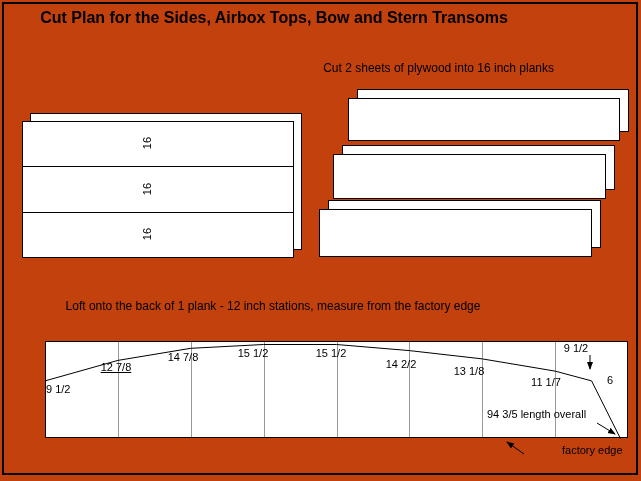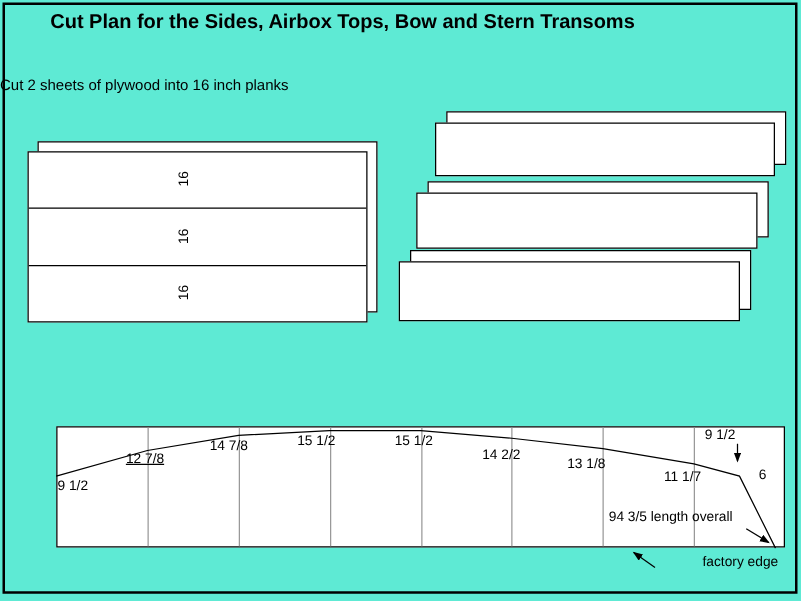--- a/index.html
+++ b/index.html
@@ -1,22 +1,22 @@
 <!DOCTYPE html>
 <html><head>
 <meta charset="utf-8">
 <style>
   html,body{margin:0;padding:0;background:#fff;}
   .page{
-    position:relative;width:641px;height:481px;background:#5eead4;overflow:hidden;
+    position:relative;width:641px;height:481px;background:#c2410c;overflow:hidden;
     font-family:"Liberation Sans","DejaVu Sans",sans-serif;color:#000;
   }
   .frame{position:absolute;left:2px;top:2px;width:632px;height:469px;border:2px solid #000;}
   .title{position:absolute;left:0;top:9px;width:548px;text-align:center;font-size:16px;font-weight:bold;}
-  .subtitle{position:absolute;left:0;top:61px;width:554px;text-align:left;font-size:12px;}
+  .subtitle{position:absolute;left:0;top:61px;width:554px;text-align:right;font-size:12px;}
   .instruction{position:absolute;left:0;top:299px;width:546px;text-align:center;font-size:12px;}
   .sheet{position:absolute;background:#fff;border:1px solid #000;box-sizing:border-box;}
   .cutline{position:absolute;left:0;right:0;height:0;border-top:1px solid #000;}
   .vlabel{
     position:absolute;width:22px;height:22px;display:flex;align-items:center;justify-content:center;
     font-size:11px;transform:rotate(-90deg);
   }
   .plank-outline{position:absolute;left:45px;top:341px;width:583px;height:97px;border:1px solid #000;box-sizing:border-box;background:#fff;}
   .station-line{position:absolute;top:342px;height:95px;width:1px;}
   .m-label{position:absolute;font-size:11px;white-space:nowrap;}
@@ -43,20 +43,21 @@
 
   <div class="sheet" style="left:357px;top:89px;width:272px;height:43px;"></div>
   <div class="sheet" style="left:348px;top:98px;width:272px;height:43px;"></div>
 
   <div class="sheet" style="left:342px;top:145px;width:273px;height:45px;"></div>
   <div class="sheet" style="left:333px;top:154px;width:273px;height:45px;"></div>
 
   <div class="sheet" style="left:328px;top:200px;width:273px;height:48px;"></div>
   <div class="sheet" style="left:319px;top:209px;width:273px;height:48px;"></div>
 
+  <div class="instruction">Loft onto the back of 1 plank - 12 inch stations, measure from the factory edge</div>
 
   <div class="plank-outline"></div>
   <div id="stations">
       <div class="station-line" style="left: 118px; background: rgb(153, 153, 153);"></div>
       <div class="station-line" style="left: 191px; background: rgb(153, 153, 153);"></div>
       <div class="station-line" style="left: 264px; background: rgb(153, 153, 153);"></div>
       <div class="station-line" style="left: 337px; background: rgb(153, 153, 153);"></div>
       <div class="station-line" style="left: 409px; background: rgb(153, 153, 153);"></div>
       <div class="station-line" style="left: 482px; background: rgb(153, 153, 153);"></div>
       <div class="station-line" style="left: 555px; background: rgb(153, 153, 153);"></div>

